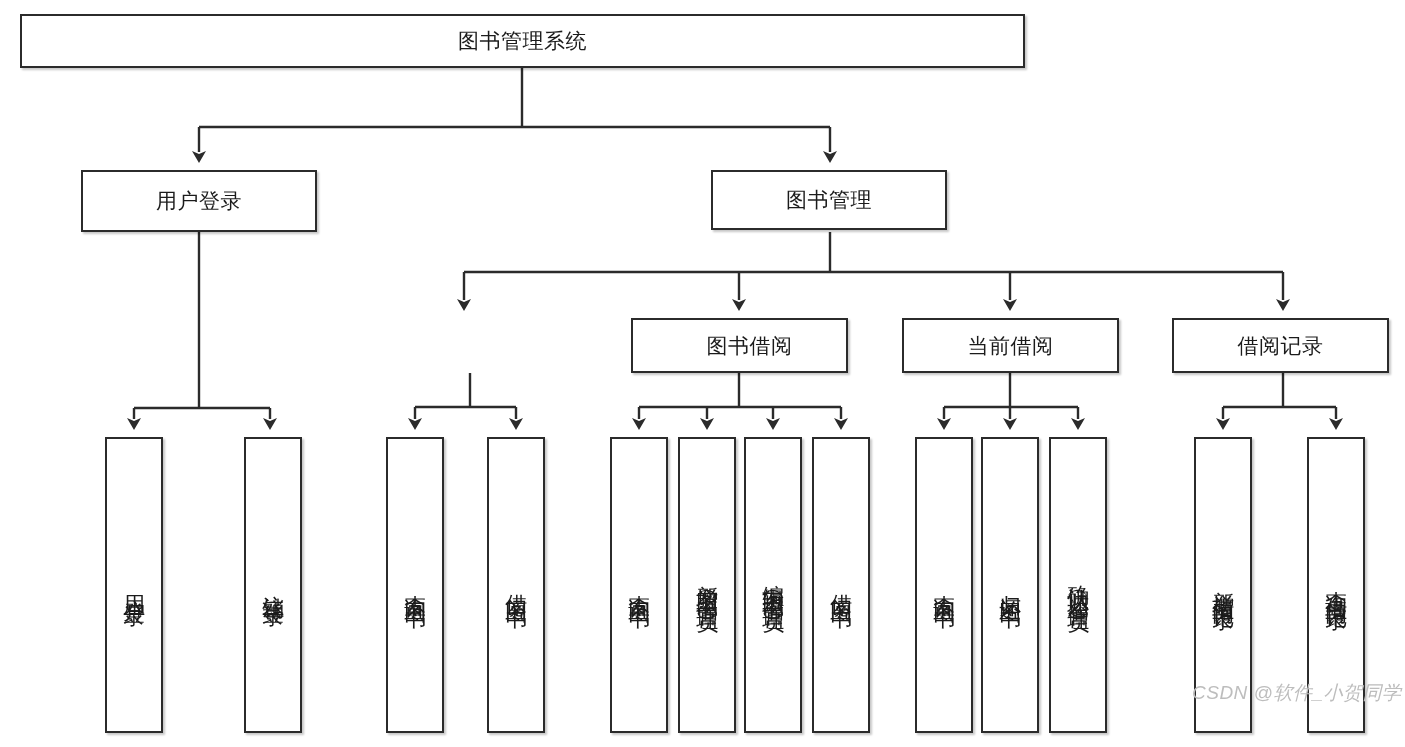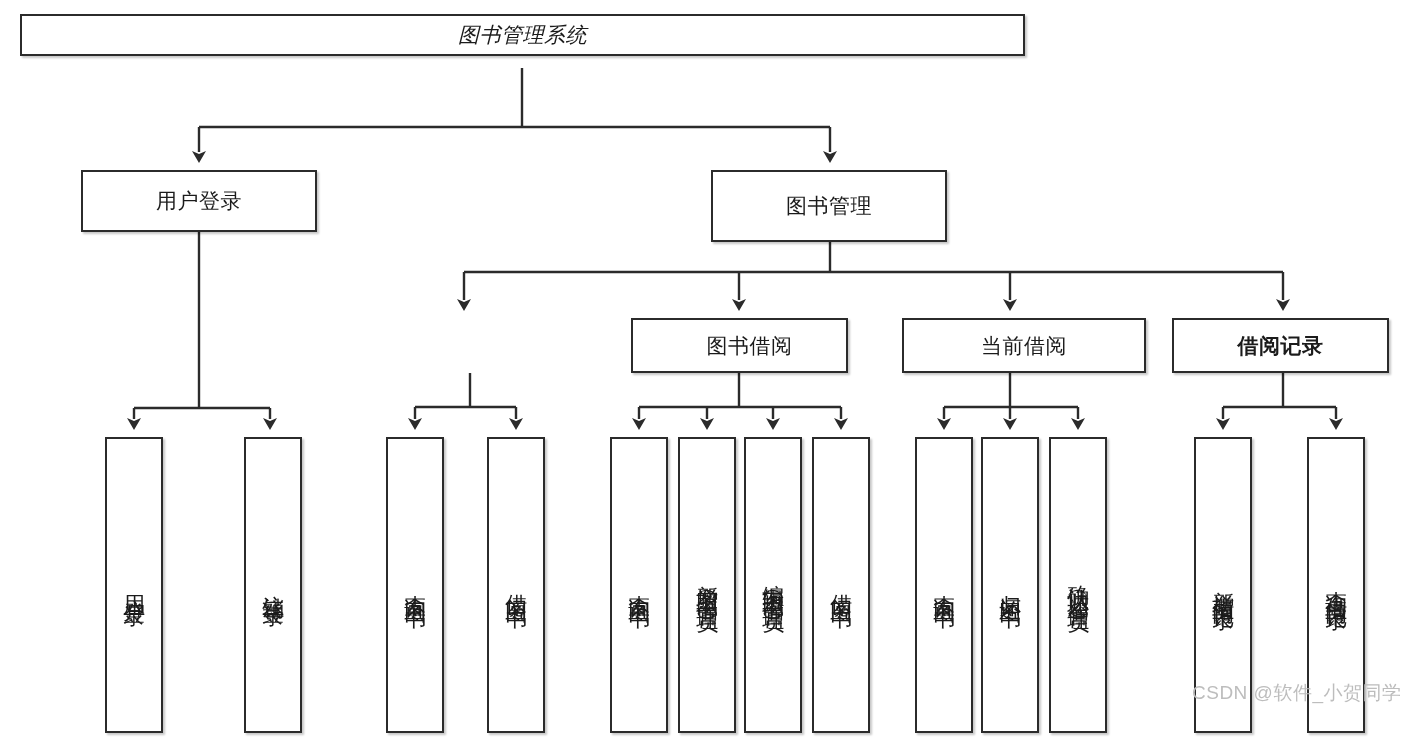--- a/index.html
+++ b/index.html
@@ -108,38 +108,38 @@
       <path d="M1010,407 L1010,419" marker-end="url(#arrow)"></path>
       <path d="M1078,407 L1078,419" marker-end="url(#arrow)"></path>
 
       <path d="M1283,373 L1283,407"></path>
       <path d="M1223,407 L1336,407"></path>
       <path d="M1223,407 L1223,419" marker-end="url(#arrow)"></path>
       <path d="M1336,407 L1336,419" marker-end="url(#arrow)"></path>
     </g>
   </svg>
 
-  <div class="node-box" id="node-root" style="left: 20px; top: 14px; width: 1005px; height: 42px; font-style: italic;">
+  <div class="node-box" id="node-root" style="left: 20px; top: 14px; width: 1005px; height: 54px;">
     <span class="node-label">图书管理系统</span>
   </div>
 
   <div class="node-box" id="node-l2-0" style="left: 81px; top: 170px; width: 236px; height: 62px;">
     <span class="node-label">用户登录</span>
   </div>
-  <div class="node-box" id="node-l2-1" style="left: 711px; top: 170px; width: 236px; height: 72px;">
+  <div class="node-box" id="node-l2-1" style="left: 711px; top: 170px; width: 236px; height: 60px;">
     <span class="node-label">图书管理</span>
   </div>
 
   <div class="node-box" id="node-l3-1" style="left: 631px; top: 318px; width: 217px; height: 55px; padding-left: 20px;">
     <span class="node-label">图书借阅</span>
   </div>
-  <div class="node-box" id="node-l3-2" style="left: 902px; top: 318px; width: 244px; height: 55px;">
+  <div class="node-box" id="node-l3-2" style="left: 902px; top: 318px; width: 217px; height: 55px;">
     <span class="node-label">当前借阅</span>
   </div>
-  <div class="node-box" id="node-l3-3" style="left: 1172px; top: 318px; width: 217px; height: 55px; font-weight: bold;">
+  <div class="node-box" id="node-l3-3" style="left: 1172px; top: 318px; width: 217px; height: 55px;">
     <span class="node-label">借阅记录</span>
   </div>
 
   <div class="node-box vertical" id="leaf-0" style="left: 105px; top: 437px; width: 58px; height: 296px;">
     <span class="node-label">用户登录</span>
   </div>
   <div class="node-box vertical" id="leaf-1" style="left: 244px; top: 437px; width: 58px; height: 296px;">
     <span class="node-label">注销登录</span>
   </div>
   <div class="node-box vertical" id="leaf-2" style="left: 386px; top: 437px; width: 58px; height: 296px;">
@@ -169,15 +169,15 @@
   <div class="node-box vertical" id="leaf-10" style="left: 1049px; top: 437px; width: 58px; height: 296px;">
     <span class="node-label">确认归还（管理员）</span>
   </div>
   <div class="node-box vertical" id="leaf-11" style="left: 1194px; top: 437px; width: 58px; height: 296px;">
     <span class="node-label">新增借阅记录</span>
   </div>
   <div class="node-box vertical" id="leaf-12" style="left: 1307px; top: 437px; width: 58px; height: 296px;">
     <span class="node-label">查询借阅记录</span>
   </div>
 
-  <div class="watermark" id="watermark" style="left: 1192px; top: 680px;">CSDN @软件_小贺同学</div>
+  <div class="watermark" id="watermark" style="left: 1192px; top: 680px; font-style: italic;">CSDN @软件_小贺同学</div>
 
 </div>
 
 </body></html>

